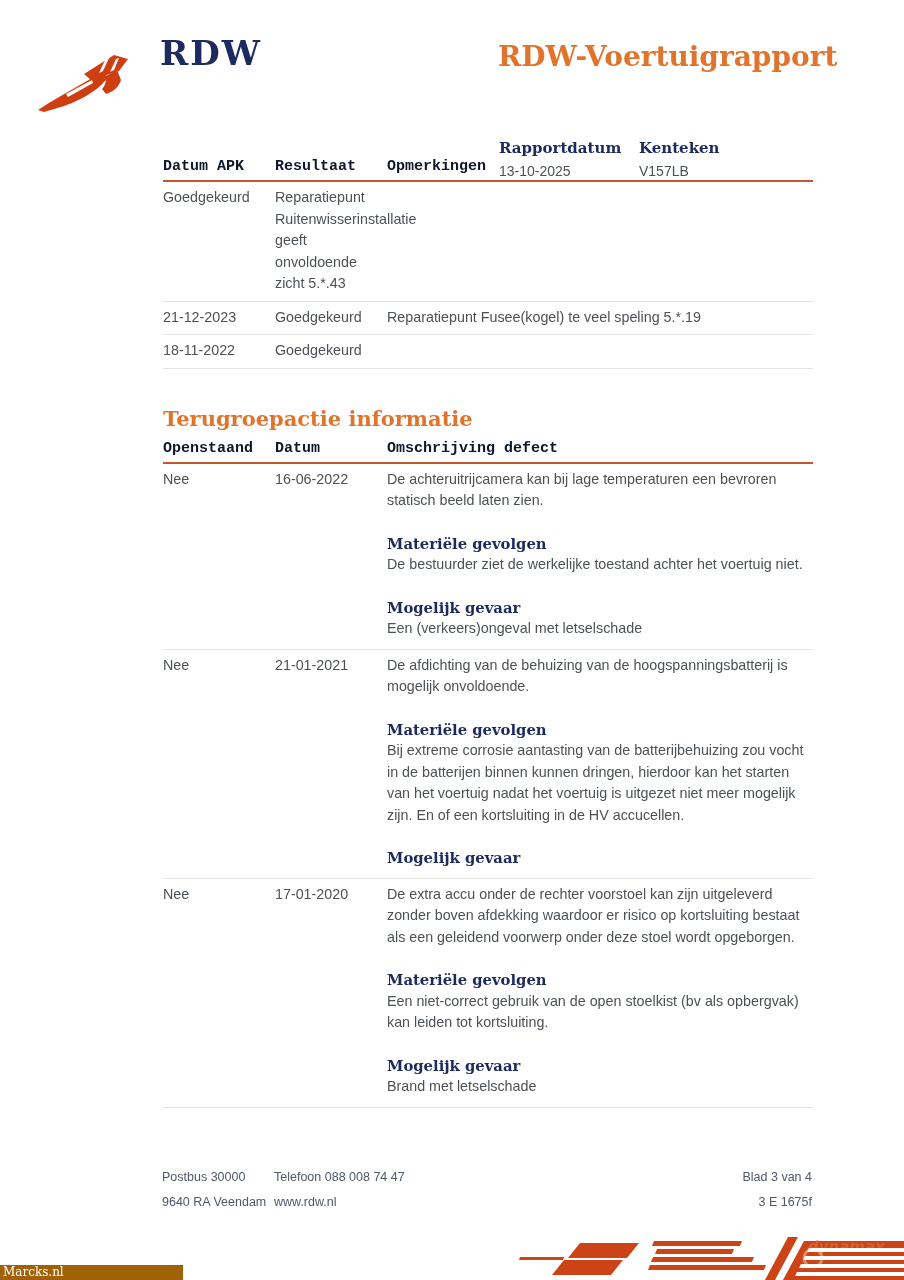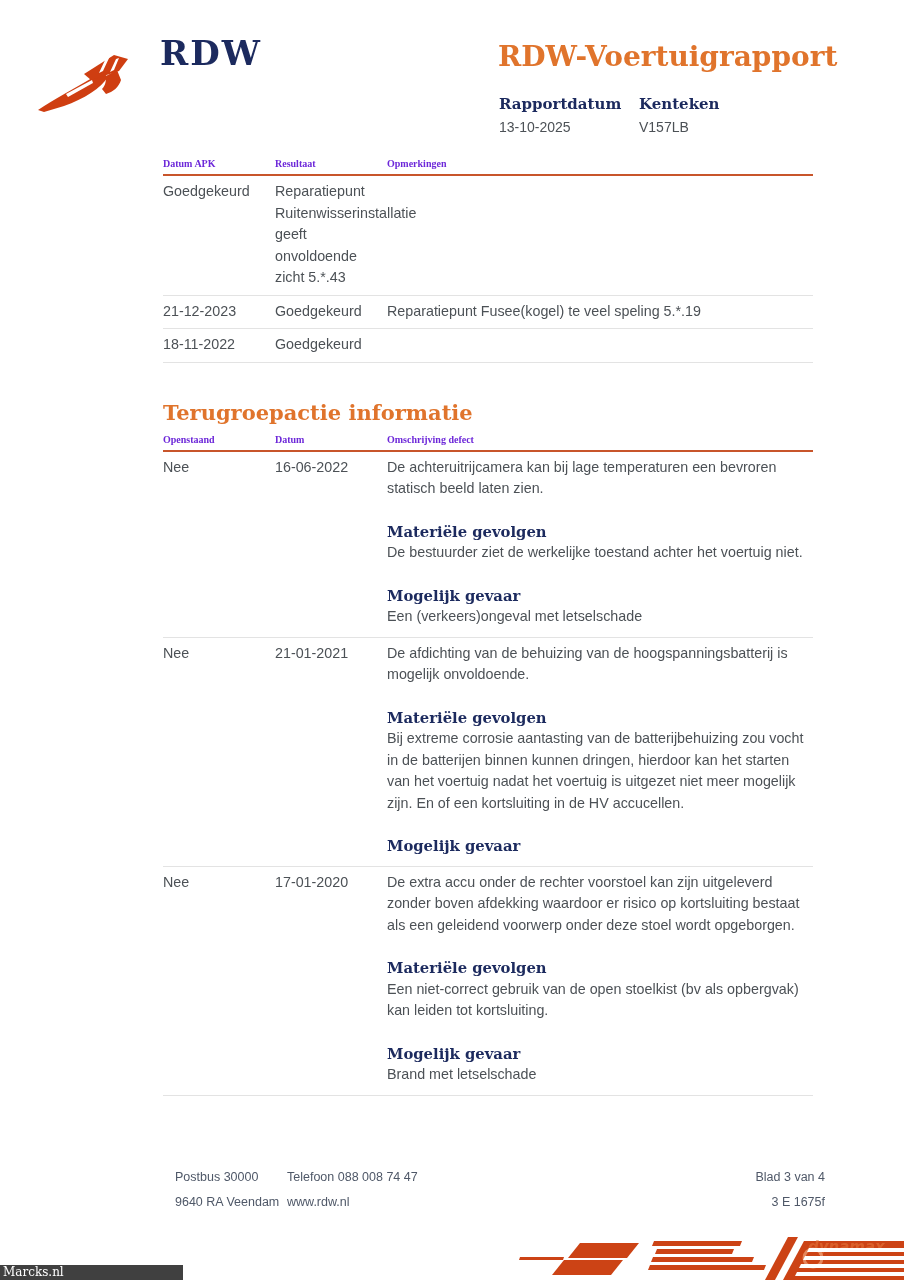--- a/index.html
+++ b/index.html
@@ -18,56 +18,56 @@
     position:absolute; left:160px; top:33px;
     font-family:"DejaVu Serif", serif; font-weight:bold;
     font-size:34px; letter-spacing:2px; color:#1c2a5e;
   }
   .report-title {
     position:absolute; left:498px; top:40px;
     font-family:"DejaVu Serif", serif; font-weight:bold;
     font-size:28px; color:#e0742c; white-space:nowrap;
   }
   .meta { position:absolute; left:499px; top:95px; display:flex; }
-  .meta-col { width:140px; }
+  .meta-col { width:140px;margin-top:44px; }
   .meta-label { display:block; font-family:"DejaVu Serif", serif; font-weight:bold; font-size:15px; color:#1c2a5e; }
   .meta-value { display:block; margin-top:6px; font-size:14px; color:#4c5156; }
 
   
   .content { position:absolute; left:163px; top:158px; width:650px; }
   .grid3 { display:grid; grid-template-columns:112px 112px 426px; }
   .t-head { border-bottom:2px solid #c8552b; padding-bottom:5px; }
-  .t-head > div { font-family:Liberation Serif, serif; font-weight:bold; font-size:10px; color:#6d28d9; }
+  .t-head > div { font-family:Liberation Mono, monospace; font-weight:bold; font-size:15px; color:#0f172a; }
   .t-row { padding:5px 0 6px; border-bottom:1px solid #e3e3e3; font-size:14.3px; line-height:21.5px; color:#4c5156; }
 
   .recall-title {
     margin:37px 0 9px;
     font-family:"DejaVu Serif", serif; font-weight:bold;
     font-size:21px; color:#e0742c;
   }
   .recall-row { padding:5px 0 9px; border-bottom:1px solid #e3e3e3; font-size:14.3px; line-height:21.5px; }
   .defect-cell p { margin:0; }
   .defect-cell h4 {
     margin:21px 0 0;
     font-family:"DejaVu Serif", serif; font-weight:bold;
     font-size:14.8px; line-height:21.5px; color:#1c2a5e;
   }
 
   
   .footer {
-    position:absolute; left:175px; top:1170px; width:650px;
+    position:absolute; left:162px; top:1170px; width:650px;
     display:grid; grid-template-columns:112px 1fr auto; row-gap:10px;
     font-size:12.5px; color:#4f5868; line-height:15px;
   }
   .footer .right { text-align:right; }
 
   
   .dealer-watermark {
     position:absolute; left:0; bottom:0; width:183px; height:15px;
-    background:#404040; color:#ffffff;
+    background:#a16207; color:#ffffff;
     font-family:"DejaVu Serif", serif; font-size:12px; line-height:15px;
     padding-left:3px;
   }
   .speed-logo { position:absolute; right:0; bottom:0; width:402px; height:44px; }
 </style>
 </head>
 <body>
 
 <div class="page">
 

